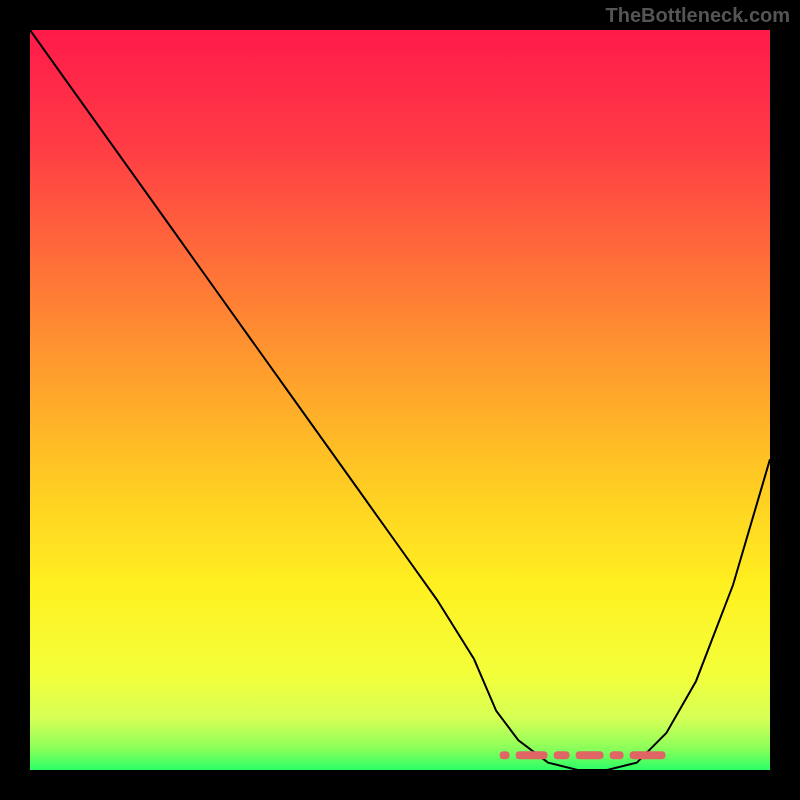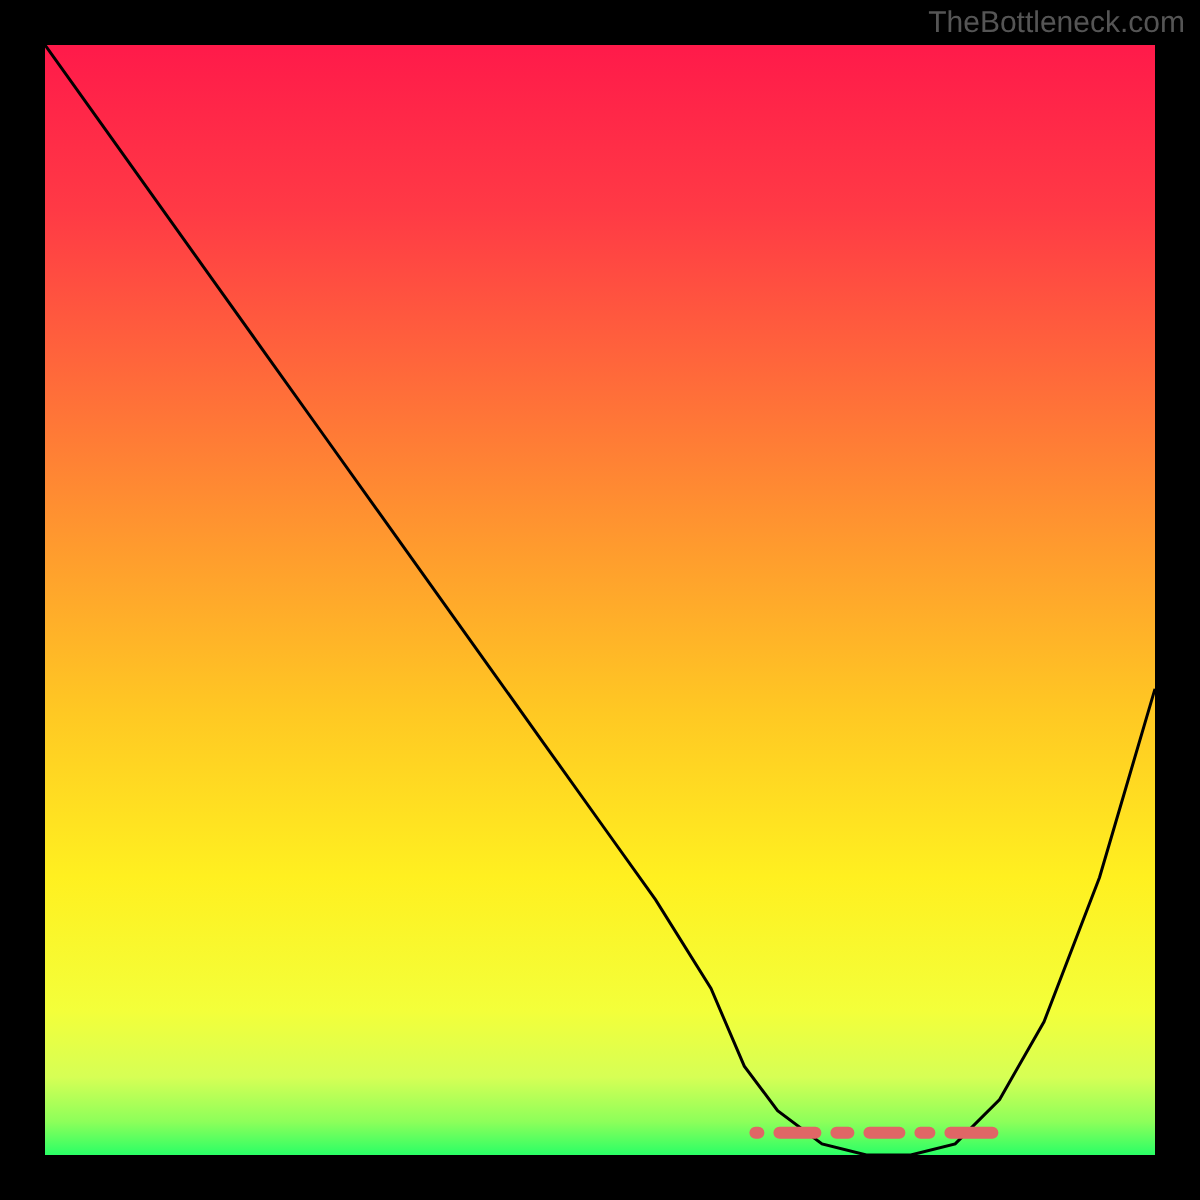--- a/index.html
+++ b/index.html
@@ -10,21 +10,21 @@
     height: 800px;
     position: relative;
     font-family: Arial, Helvetica, sans-serif;
   }
   .watermark {
     position: absolute;
     top: 4px;
     right: 10px;
     color: #555;
     font-size: 20px;
-    font-weight: 400;
+    font-weight: 700;
     z-index: 10;
   }
   .plot-wrap {
     position: absolute;
     left: 30px;
     top: 30px;
     width: 740px;
     height: 740px;
   }
   svg {

